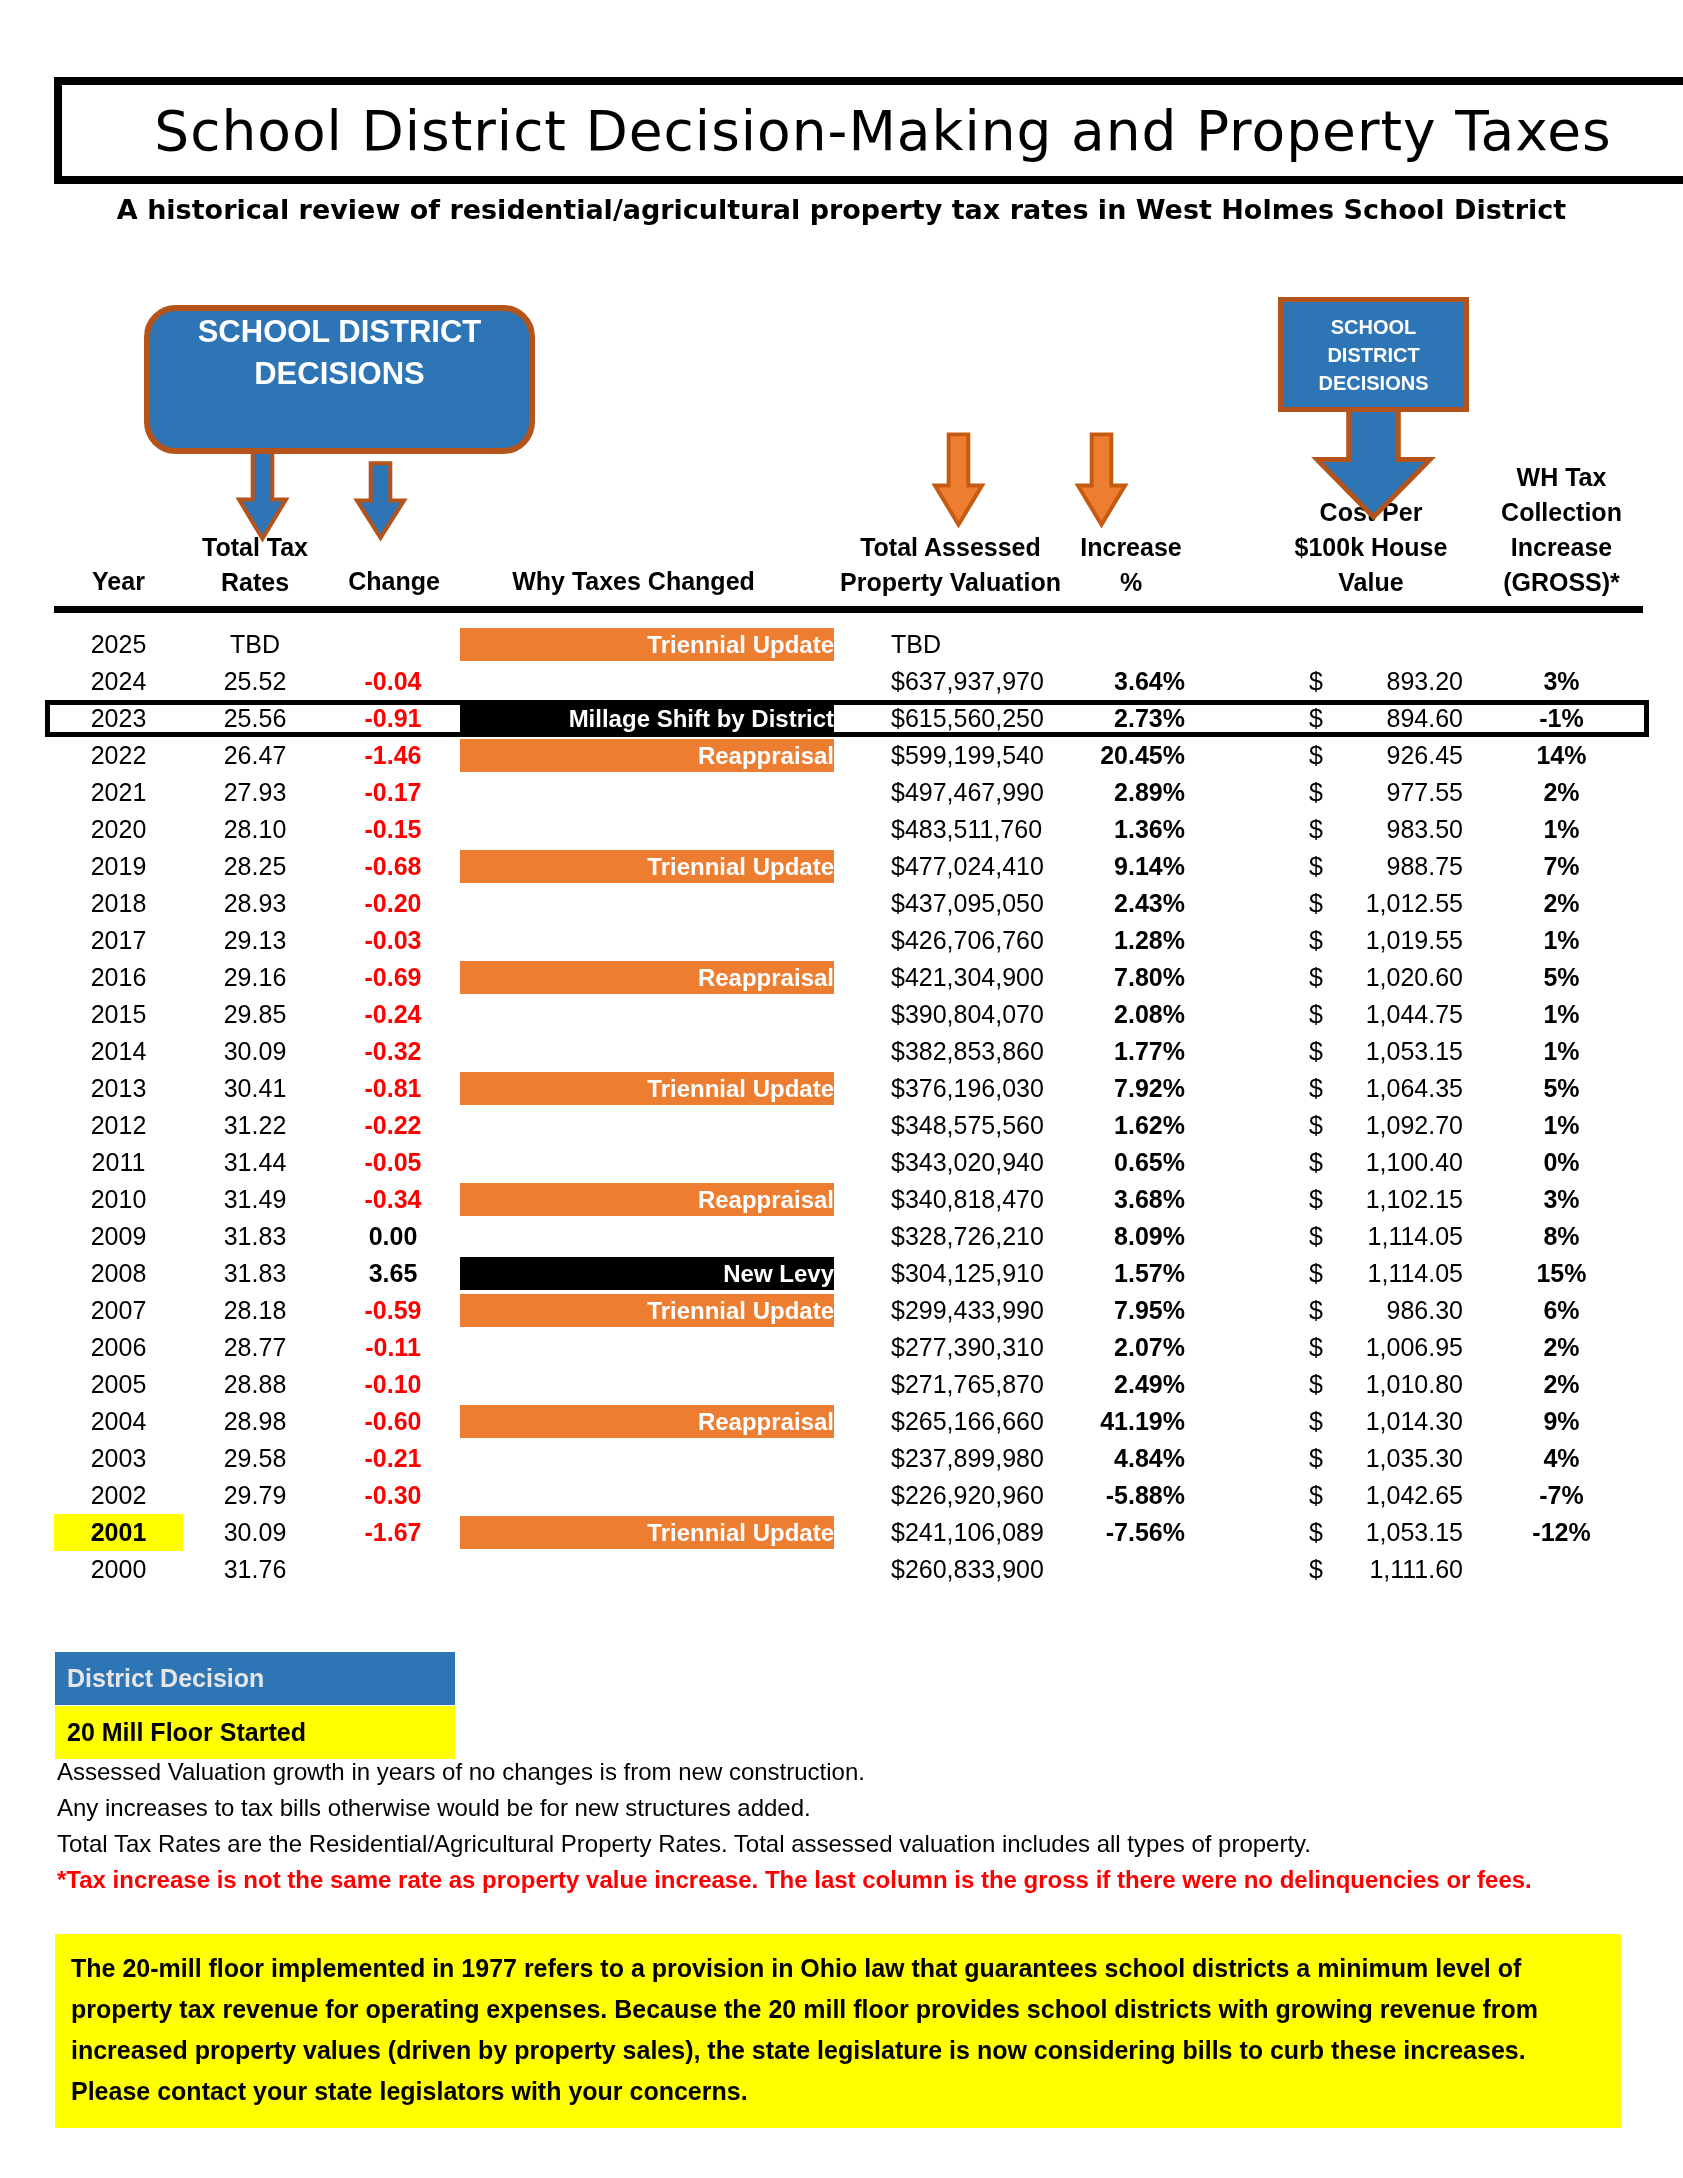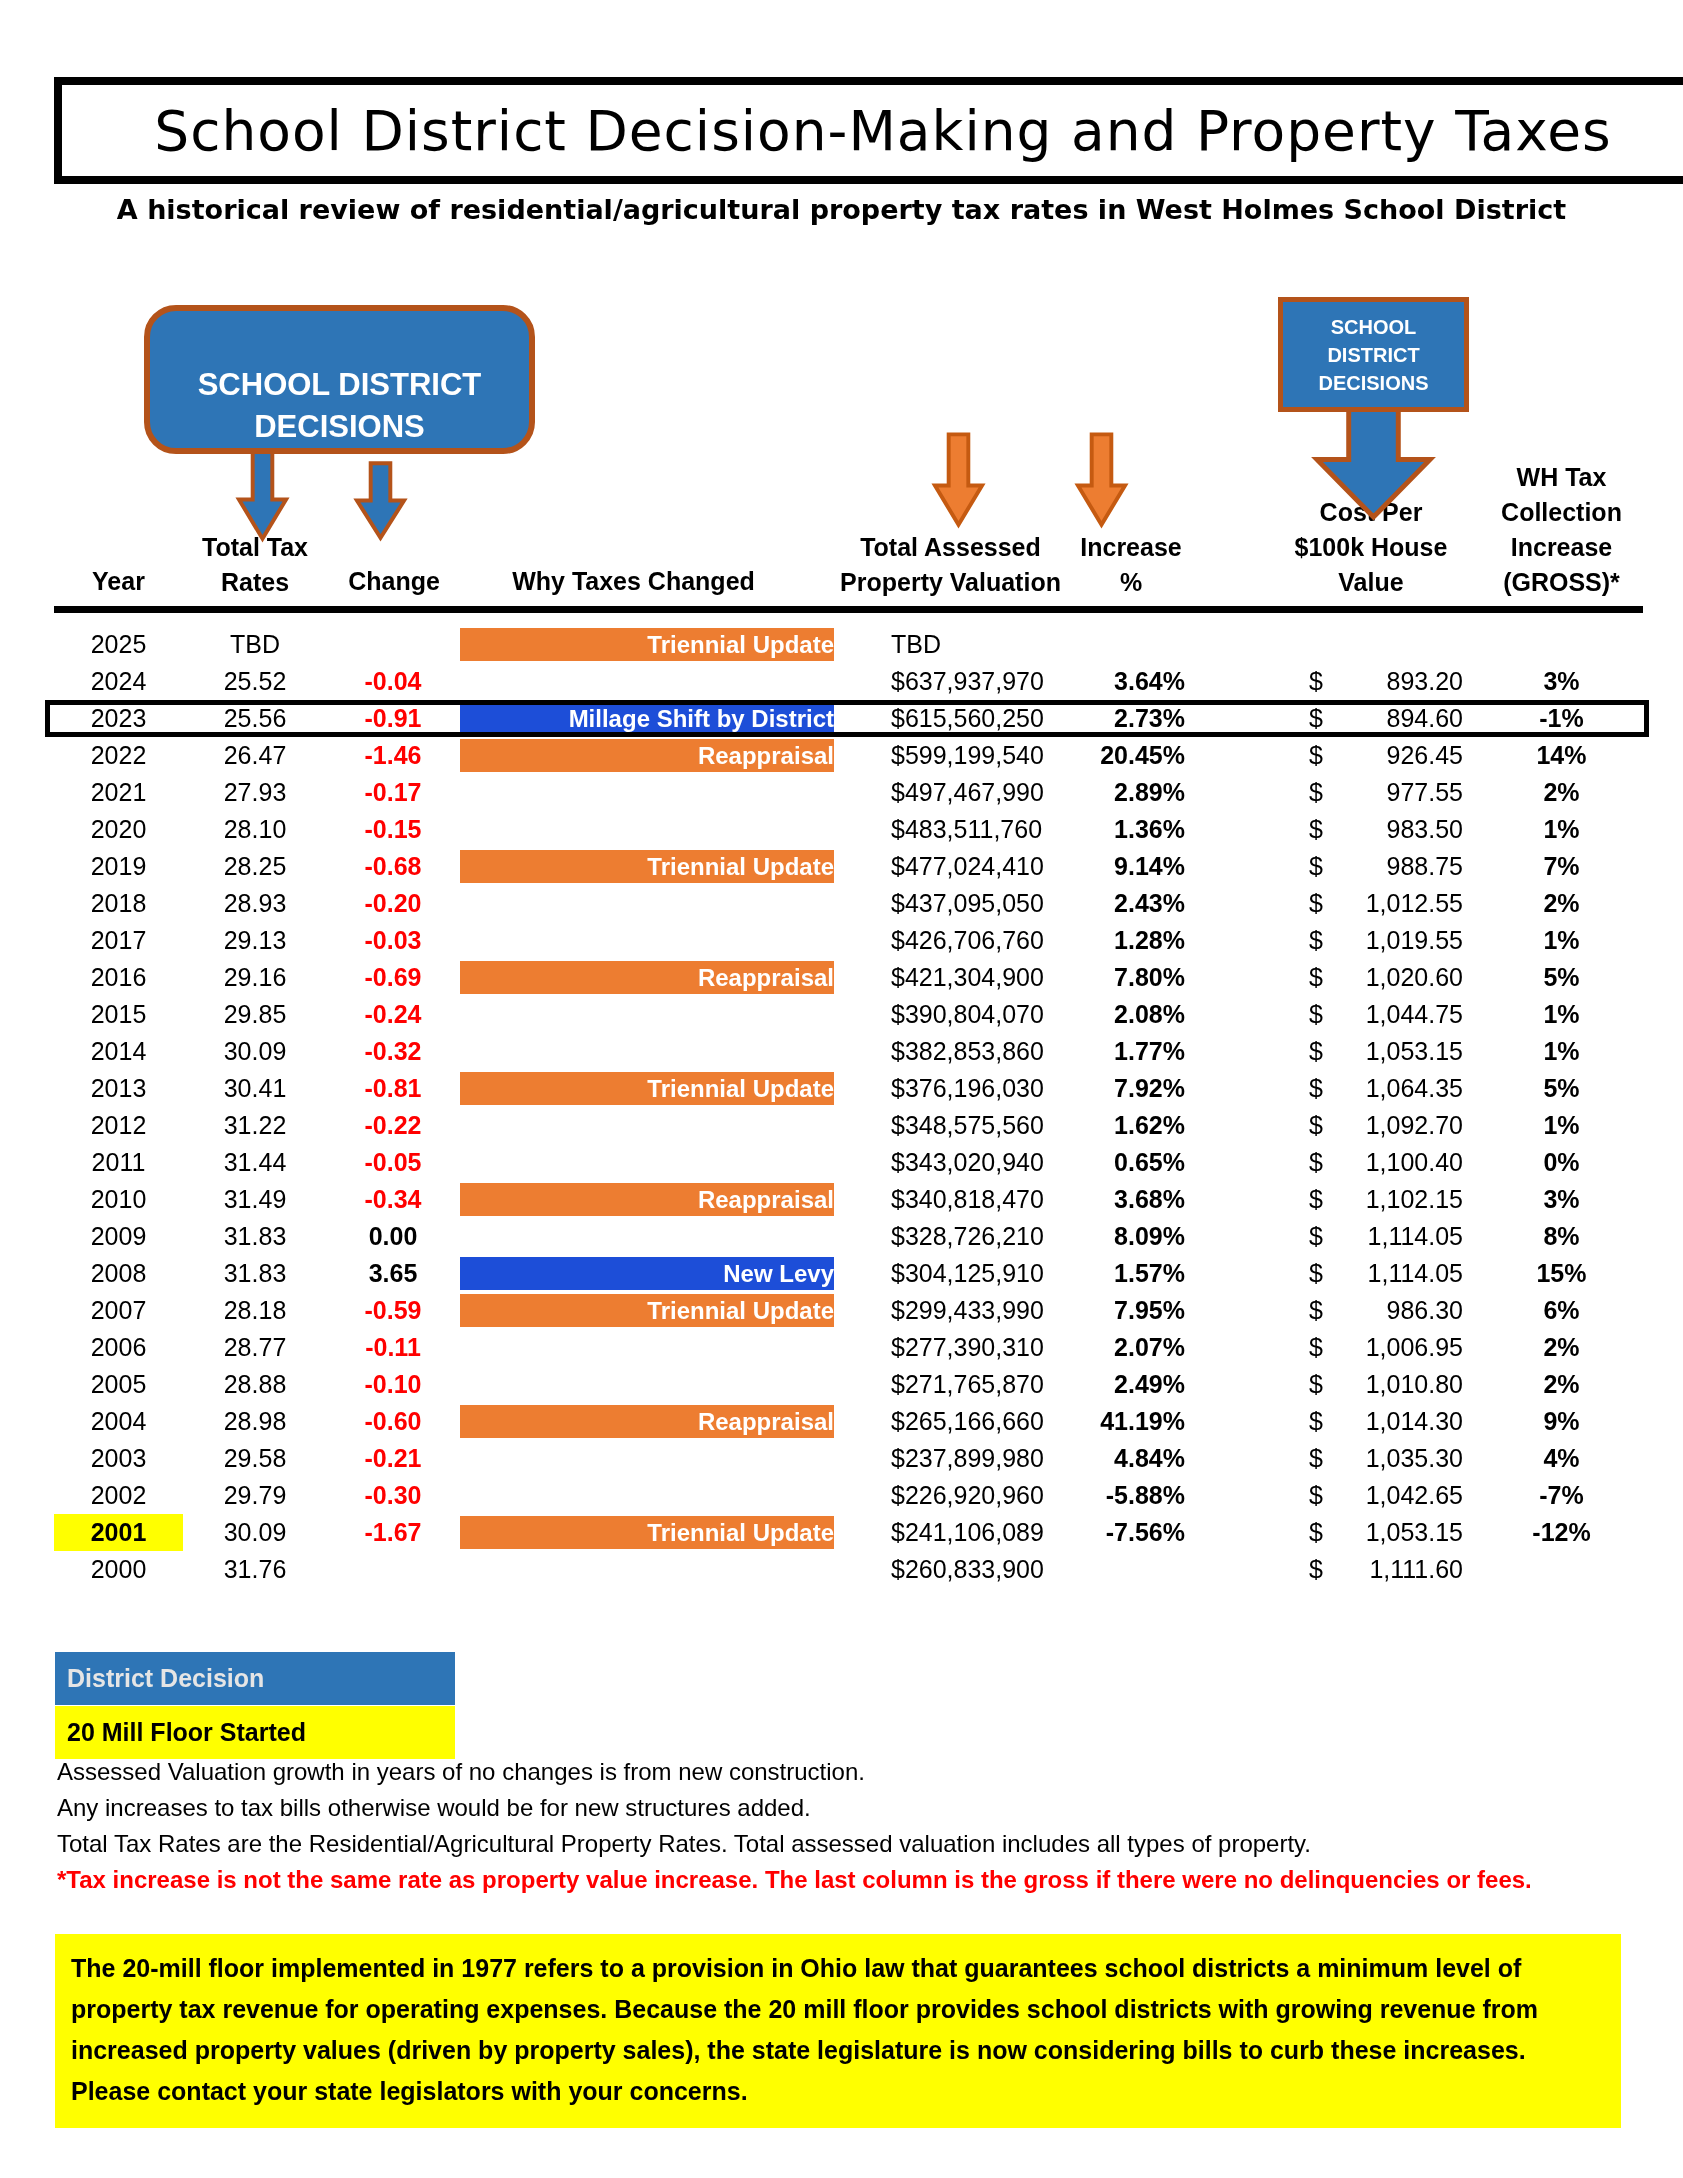--- a/index.html
+++ b/index.html
@@ -10,21 +10,21 @@
   #title-box { position:absolute; left:54px; top:77px; width:1658px; height:107px;
     border:8px solid #000; display:flex; align-items:center; justify-content:center; }
   #title-text { font-family:"DejaVu Sans", cursive; font-size:55px; color:#000; letter-spacing:1px; }
   #subtitle { position:absolute; left:0; top:194px; width:1683px; text-align:center;
     font-family:"DejaVu Sans", cursive; font-size:27px; font-weight:bold; color:#000; }
 
   
   .shape-label { color:#fff; font-weight:bold; text-align:center; white-space:pre-line; }
   #district-box { position:absolute; left:144px; top:305px; width:391px; height:149px;
     background:#2E75B6; border:6px solid #B4531A; border-radius:32px; z-index:2;
-    display:flex; align-items:flex-end; justify-content:center; }
+    display:flex; align-items:flex-start; justify-content:center; }
   #district-box .shape-label { font-size:31px; line-height:42px; }
   #state-ellipse { position:absolute; left:908px; top:279px; width:245px; height:170px;
     background:#ED7D31; border:5px solid #C55A11; border-radius:50%; z-index:2;
     display:flex; align-items:center; justify-content:center; }
   #state-ellipse .shape-label { font-size:29px; line-height:40px; }
   #district-box-small { position:absolute; left:1278px; top:297px; width:191px; height:115px;
     background:#2E75B6; border:5px solid #B4531A; z-index:2;
     display:flex; align-items:center; justify-content:center; }
   #district-box-small .shape-label { font-size:20px; line-height:28px; }
   .arrow { position:absolute; z-index:1; }
@@ -54,21 +54,21 @@
   .c-inc    { left:970px;  width:161px; text-align:right; font-weight:bold; }
   .c-dollar { left:1255px; width:30px;  text-align:left; }
   .c-cost   { left:1285px; width:124px; text-align:right; }
   .c-wh     { left:1431px; width:153px; text-align:center; font-weight:bold; }
   .chg-red   { color:#FF0000; }
   .chg-black { color:#000; }
   .hl { background:#FFFF00; font-weight:bold; }
   .chip { position:absolute; left:0; top:2px; width:374px; height:33px; line-height:33px;
     text-align:right; color:#fff; font-weight:bold; font-size:24px; }
   .chip.state    { background:#ED7D31; }
-  .chip.district { background:#1d4ed8;padding-left:31px; }
+  .chip.district { background:#000000;padding-left:31px; }
   .row-box { position:absolute; left:-9px; top:-4px; width:1604px; height:45px;
     border:5px solid #000; pointer-events:none; }
 
   
   .legend-bar { position:absolute; left:55px; width:400px; height:53px; line-height:53px;
     padding-left:12px; font-weight:bold; font-size:25px; }
   #legend-state    { top:1599px; background:#ED7D31; color:#fff; }
   #legend-district { top:1652px; background:#2E75B6; color:#e5e5e5; }
   #legend-floor    { top:1706px; background:#FFFF00; color:#000; }
 

